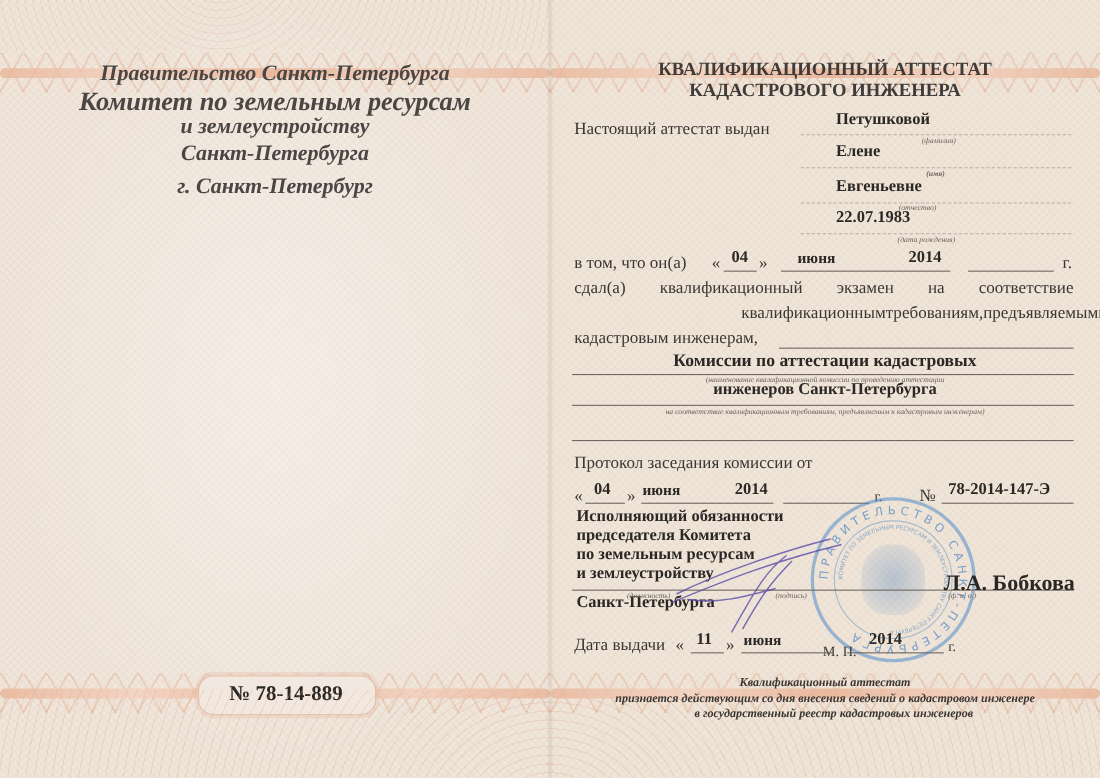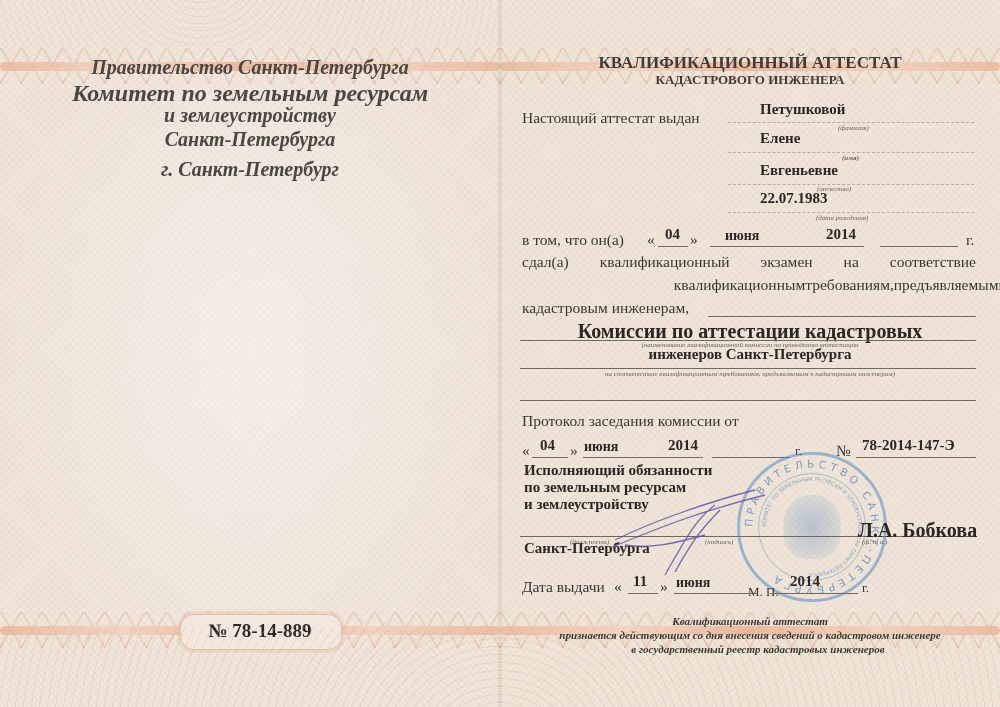--- a/index.html
+++ b/index.html
@@ -60,21 +60,21 @@
   <div class="txt it c" style="left:0;width:500px;top:158px;font-size:20px;">г. Санкт-Петербург</div>
 
   <div class="band" style="left:0;top:612px;width:500px;"></div>
   <div class="plate"></div>
   <div class="txt b c" style="left:180px;width:160px;top:620px;font-size:19px;">№ 78-14-889</div>
 </div>
 
 <div class="page right">
   <div class="band" style="left:0;top:48px;width:500px;"></div>
   <div class="txt b c" style="left:0;width:500px;top:53px;font-size:17px;color:#403b38;">КВАЛИФИКАЦИОННЫЙ АТТЕСТАТ</div>
-  <div class="txt b c" style="left:0;width:500px;top:72px;font-size:13px;color:#403b38;">КАДАСТРОВОГО ИНЖЕНЕРА</div>
+  <div class="txt b c" style="left:0;width:500px;top:72px;font-size:17px;color:#403b38;">КАДАСТРОВОГО ИНЖЕНЕРА</div>
 </div>
 
 <div class="fold"></div>
 <div class="guilloche-bottom"></div>
 
 <div class="txt reg" style="left:522px;top:109px;">Настоящий аттестат выдан</div>
 
 <div class="txt b" style="left:760px;top:101px;font-size:15px;">Петушковой</div>
 <div class="dline" style="left:728px;top:122px;width:246px;"></div>
 <div class="txt hint" style="left:838px;top:124px;">(фамилия)</div>
@@ -111,21 +111,21 @@
 </div>
 <div class="txt reg" style="left:552px;top:276px;width:454px;display:flex;justify-content:flex-end;">
   <span>квалификационным</span>
   <span>требованиям,</span>
   <span>предъявляемым</span>
   <span>к</span>
 </div>
 <div class="txt reg" style="left:522px;top:299px;">кадастровым инженерам,</div>
 <div class="line" style="left:708px;top:316px;width:268px;"></div>
 
-<div class="txt b c" style="left:520px;width:460px;top:320px;font-size:20px;">Комиссии по аттестации кадастровых</div>
+<div class="txt b c" style="left:520px;width:460px;top:320px;font-size:16px;">Комиссии по аттестации кадастровых</div>
 <div class="line" style="left:520px;top:340px;width:456px;"></div>
 <div class="txt hint c" style="left:520px;width:460px;top:341px;">(наименование квалификационной комиссии по проведению аттестации</div>
 <div class="txt b c" style="left:520px;width:460px;top:346px;font-size:15px;">инженеров Санкт-Петербурга</div>
 <div class="line" style="left:520px;top:368px;width:456px;"></div>
 <div class="txt hint c" style="left:520px;width:460px;top:370px;">на соответствие квалификационным требованиям, предъявляемым к кадастровым инженерам)</div>
 <div class="line" style="left:520px;top:400px;width:456px;"></div>
 
 <div class="txt reg" style="left:522px;top:412px;">Протокол заседания комиссии от</div>
 <div class="txt reg" style="left:522px;top:442px;">«</div>
 <div class="txt b" style="left:540px;top:437px;font-size:15px;">04</div>
@@ -152,20 +152,21 @@
       <textPath href="#outerArc">ПРАВИТЕЛЬСТВО САНКТ-ПЕТЕРБУРГА</textPath>
     </text>
     <text font-family="DejaVu Sans, sans-serif" font-size="5.5" fill="rgba(70,130,195,0.6)">
       <textPath href="#innerArc">КОМИТЕТ ПО ЗЕМЕЛЬНЫМ РЕСУРСАМ И ЗЕМЛЕУСТРОЙСТВУ САНКТ-ПЕТЕРБУРГА</textPath>
     </text>
   </svg>
 </div>
 
 <div class="txt b" style="left:524px;top:462px;font-size:15px;line-height:17px;">
   <div>Исполняющий обязанности</div>
+  <div>председателя Комитета</div>
   <div>по земельным ресурсам</div>
   <div>и землеустройству</div>
 </div>
 <div class="line" style="left:520px;top:536px;width:456px;"></div>
 <div class="txt b" style="left:524px;top:540px;font-size:15px;">Санкт-Петербурга</div>
 <div class="txt hint" style="left:570px;top:538px;">(должность)</div>
 <div class="txt hint" style="left:705px;top:538px;">(подпись)</div>
 <div class="txt b" style="left:858px;top:519px;font-size:20px;text-align:right;">Л.А. Бобкова</div>
 <div class="txt hint" style="left:862px;top:538px;">(ф. и. о.)</div>
 

